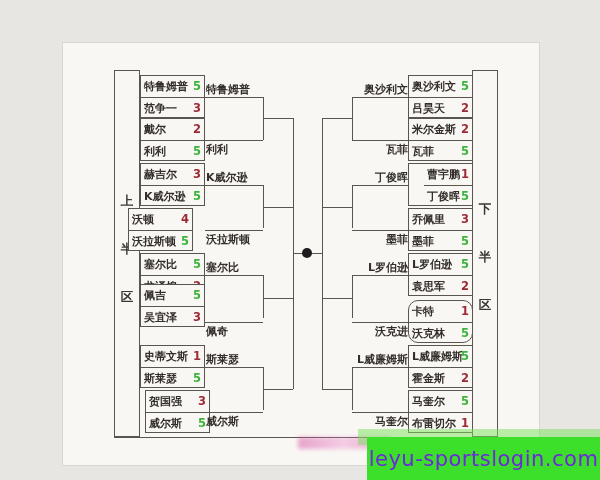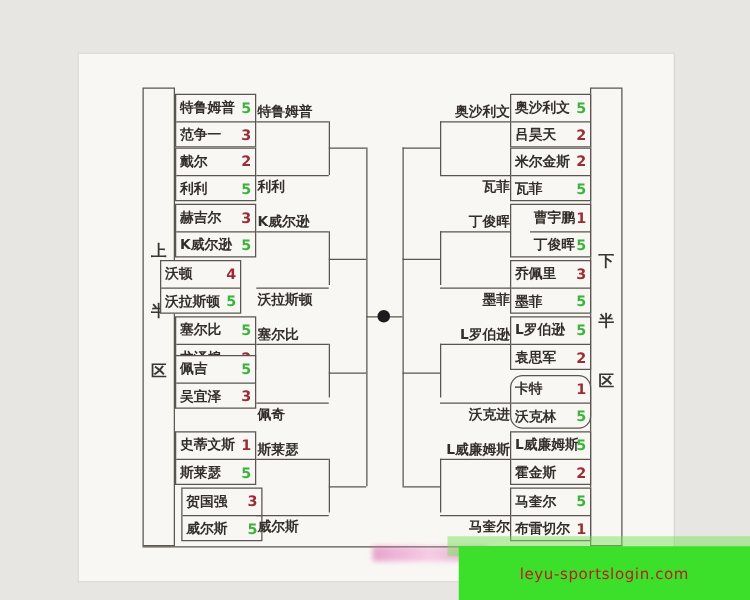--- a/index.html
+++ b/index.html
@@ -30,21 +30,21 @@
   .bline{position:absolute;background:#5a554e;}
   .final-dot{position:absolute;left:302px;top:248px;width:10px;height:10px;
              border-radius:50%;background:#1c1c1c;}
   .blur-mark{position:absolute;left:298px;top:437px;width:92px;height:12px;
              background:linear-gradient(90deg,rgba(215,95,170,.55),rgba(240,140,205,.4),rgba(200,90,160,.5));
              filter:blur(2px);border-radius:2px;}
   .banner-strip{position:absolute;left:358px;top:429px;width:242px;height:16px;
                 background:rgba(120,226,90,.5);}
   .banner{position:absolute;left:367px;top:437px;width:233px;height:43px;
           background:#3ce02a;display:flex;align-items:center;justify-content:center;}
-  .banner-text{font-size:12px;color:#b91c1c;letter-spacing:.5px;}
+  .banner-text{font-size:21px;color:#6d28d9;letter-spacing:.5px;}
 </style>
 </head>
 <body>
 
 <div class="page">
   <div class="figure"></div>
 
 
   <div class="colbox l">
     <span>上</span>

